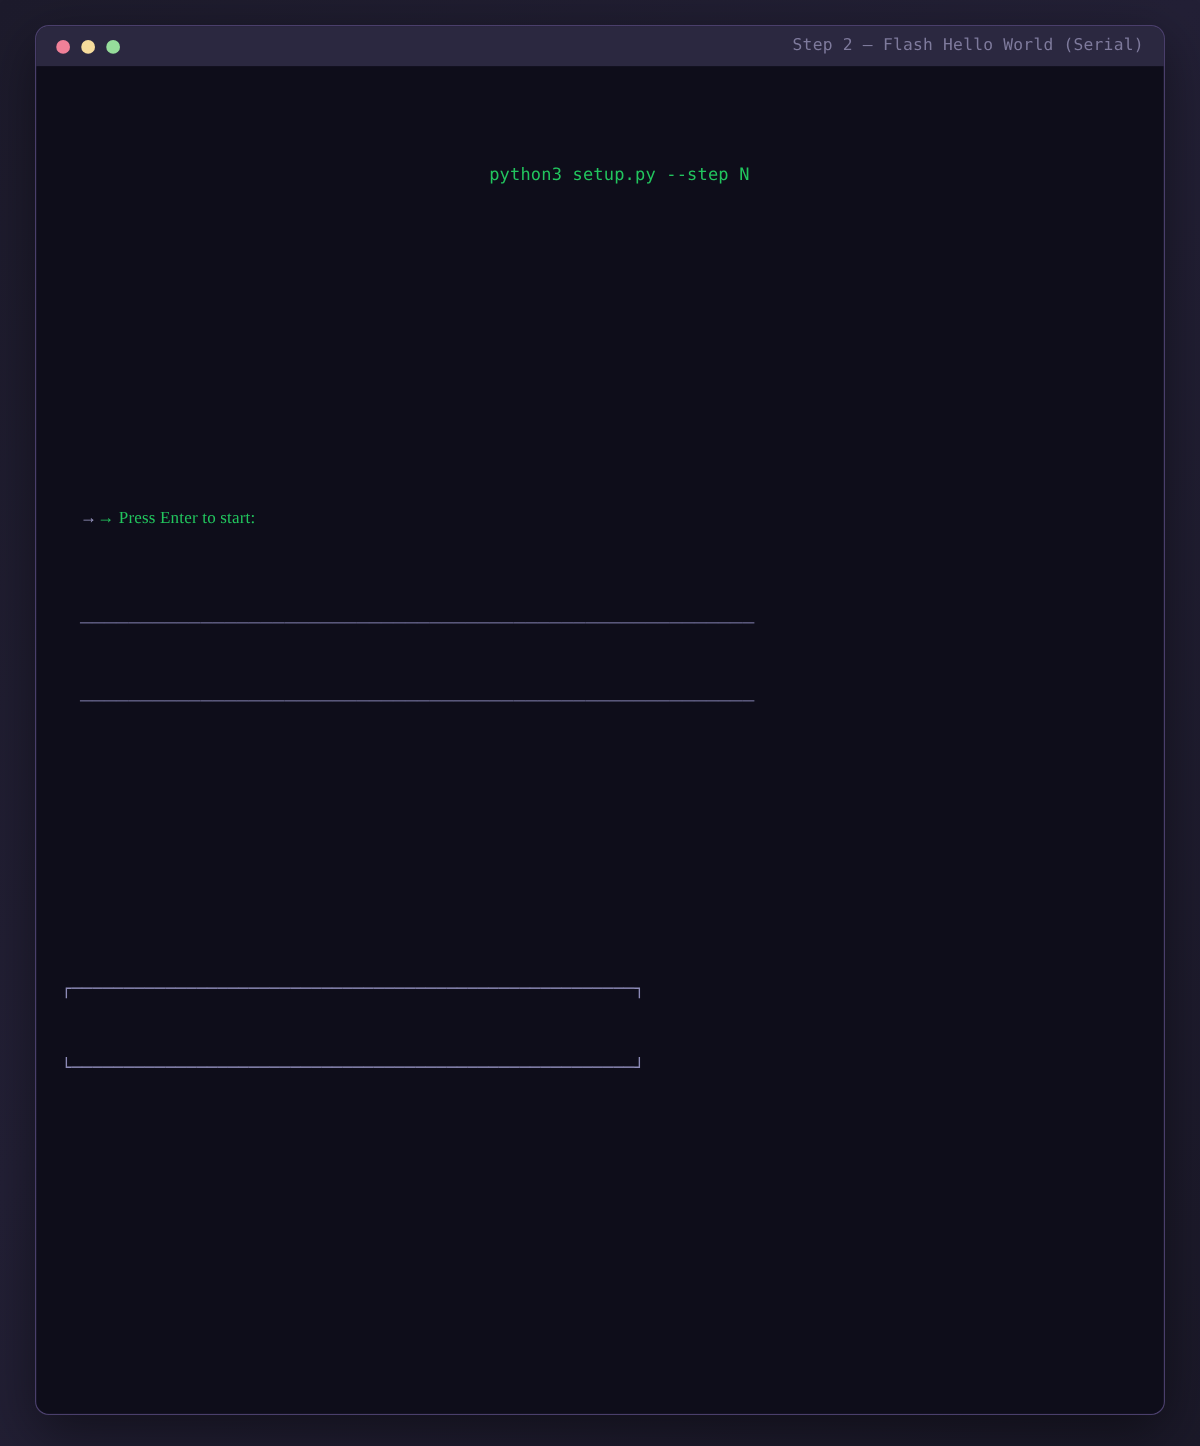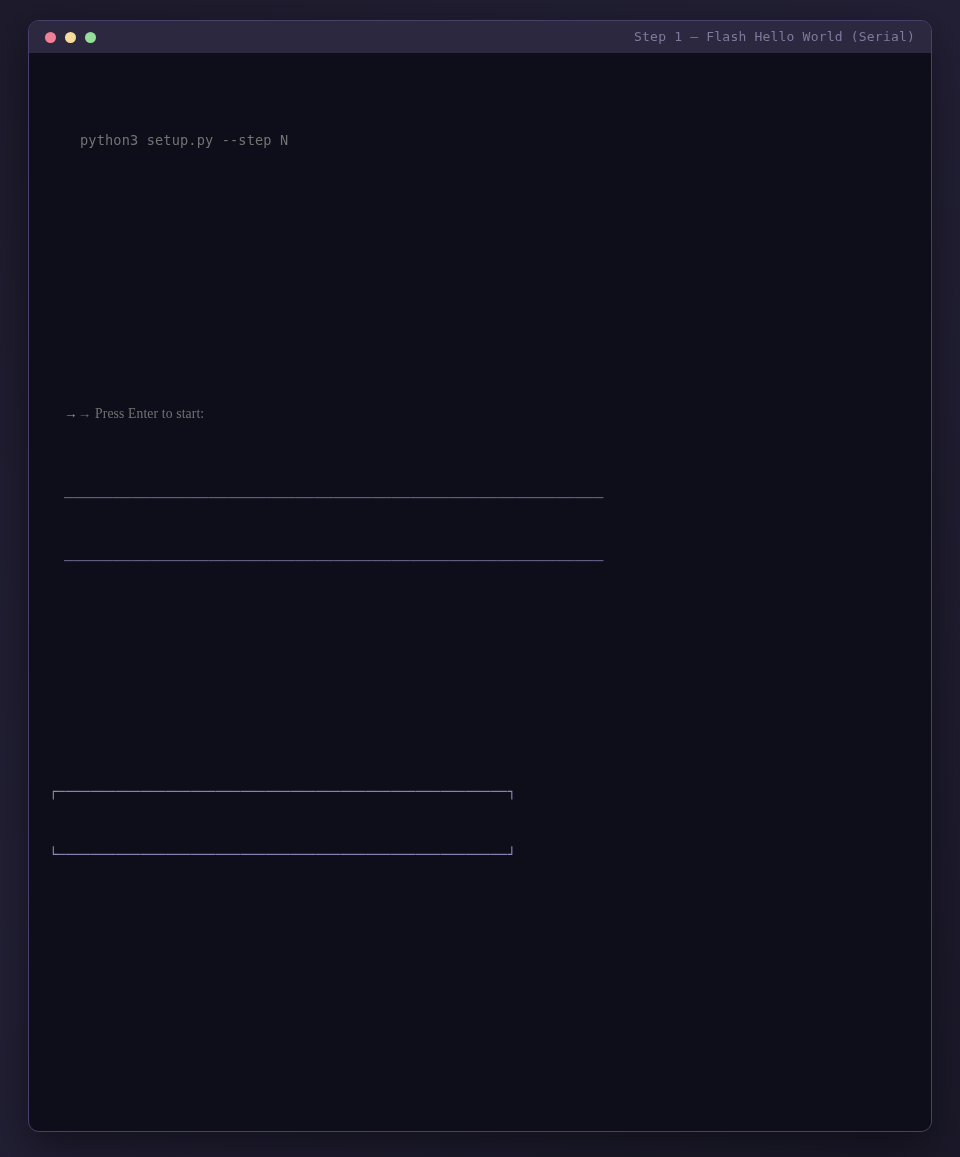--- a/index.html
+++ b/index.html
@@ -84,34 +84,34 @@
   }
 
   .line { white-space: pre; min-height: 21px; }
   .blank { height: 21px; }
 
   .ind2 { padding-left: 31px; }
   .ind1 { padding-left: 15px; font-family: Liberation Serif, serif; }
   .glyph { color: #9a98c4; }
   .rule { color: #6f6d96; letter-spacing: 0px; }
   .boxline { color: #8c8ab6; }
-  .txt { color: #737373; }
+  .txt { color: #22c55e; text-align: center; }
 </style>
 </head>
 <body>
 
 <div class="window">
 
   <div class="titlebar">
     <div class="lights">
       <span class="light red"></span>
       <span class="light yellow"></span>
       <span class="light green"></span>
     </div>
-    <div class="title-text">Step 1 — Flash Hello World (Serial)</div>
+    <div class="title-text">Step 2 — Flash Hello World (Serial)</div>
   </div>
 
   <div class="term">
     <div class="term-inner">
 
       <div class="line ind2 txt">python3 setup.py --step N</div>
       <div class="blank"></div>
       <div class="blank"></div>
       <div class="blank"></div>
 

